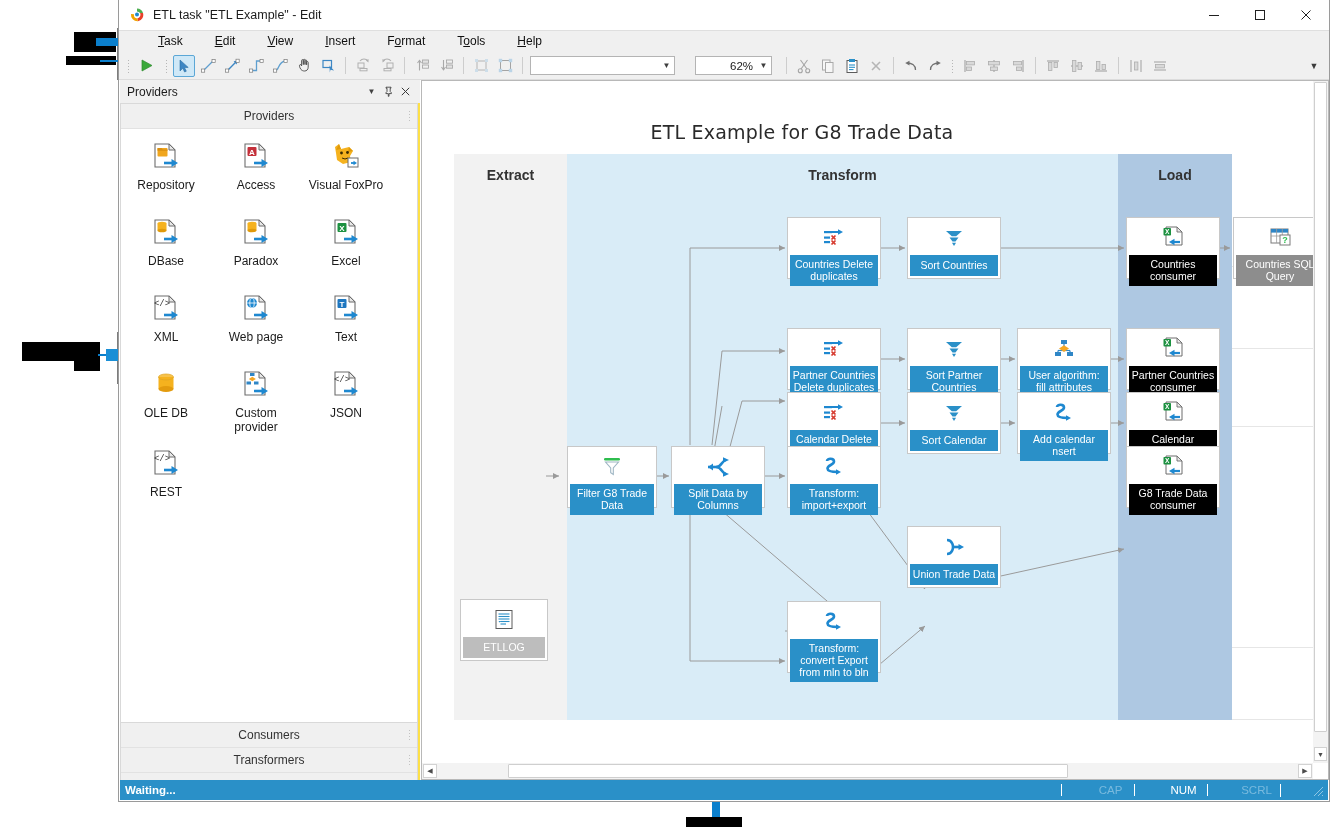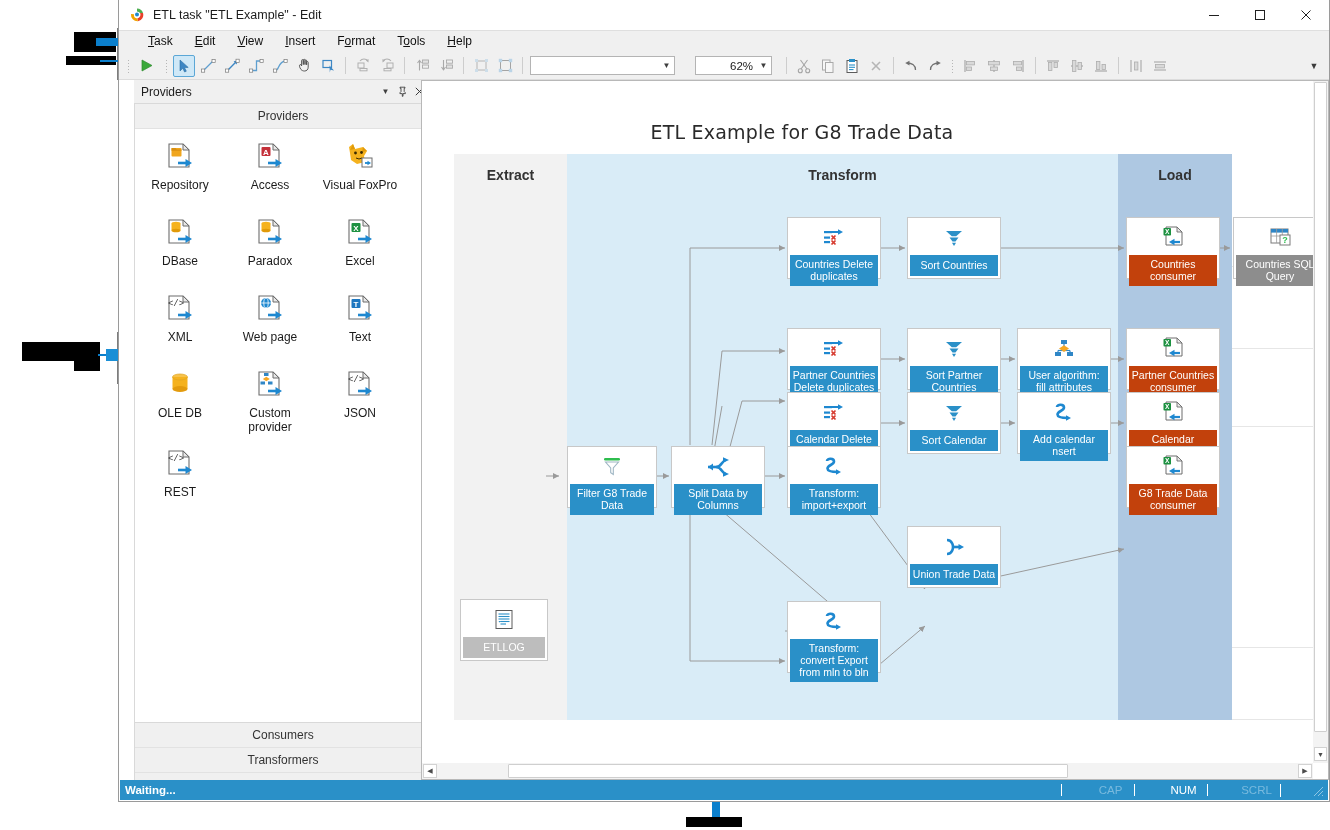--- a/index.html
+++ b/index.html
@@ -61,20 +61,21 @@
   
   #menubar {
     position: absolute;
     left: 0; top: 31px;
     width: 100%;
     height: 21px;
     background: #f0f0f0;
     display: flex;
     align-items: center;
     box-sizing: border-box;
+    gap: 10px;
   }
   .menu-item {
     font-size: 12px;
     color: #101010;
     padding: 2px 11px 3px 11px;
     white-space: nowrap;
     cursor: default;
   }
   .menu-item .u { text-decoration: underline; }
 
@@ -131,24 +132,24 @@
   .combo .cv { padding-left: 6px; }
   .combo .carrow {
     width: 15px; text-align: center;
     font-size: 8px; color: #3d3d3d;
     line-height: 1;
   }
 
   
   #dock {
     position: absolute;
-    left: 15px; top: 80px;
+    left: 1px; top: 80px;
     width: 300px;
     height: 700px;
-    background: #ef4444;
+    background: #fde047;
     box-sizing: border-box;
   }
   #dock-title {
     height: 23px;
     display: flex; align-items: center;
     background: #f0f0f0;
   }
   #dock-title .dt-label {
     font-size: 12px; color: #1c1c1c;
     margin-left: 7px;
@@ -292,21 +293,21 @@
     font-size: 10.5px;
     line-height: 12px;
     text-align: center;
     padding: 3px 2px 4px 2px;
     display: flex;
     align-items: center;
     justify-content: center;
     flex: 1;
   }
   .lbl-blue   { background: #2a90c8; }
-  .lbl-steel  { background: #c2410c; }
+  .lbl-steel  { background: #000000; }
   .lbl-dark   { background: #343434; }
   .lbl-gray   { background: #bdbdbd; }
   .lbl-dgray  { background: #8d8d8d; }
 
   
   .sb-track { position: absolute; background: #f3f3f3; }
   .sb-thumb { position: absolute; background: #ffffff; border: 1px solid #cfcfcf; box-sizing: border-box; border-radius: 1px; }
   .sb-btn {
     position: absolute; background: #ffffff; border: 1px solid #d2d2d2;
     box-sizing: border-box; display: flex; align-items: center; justify-content: center;

